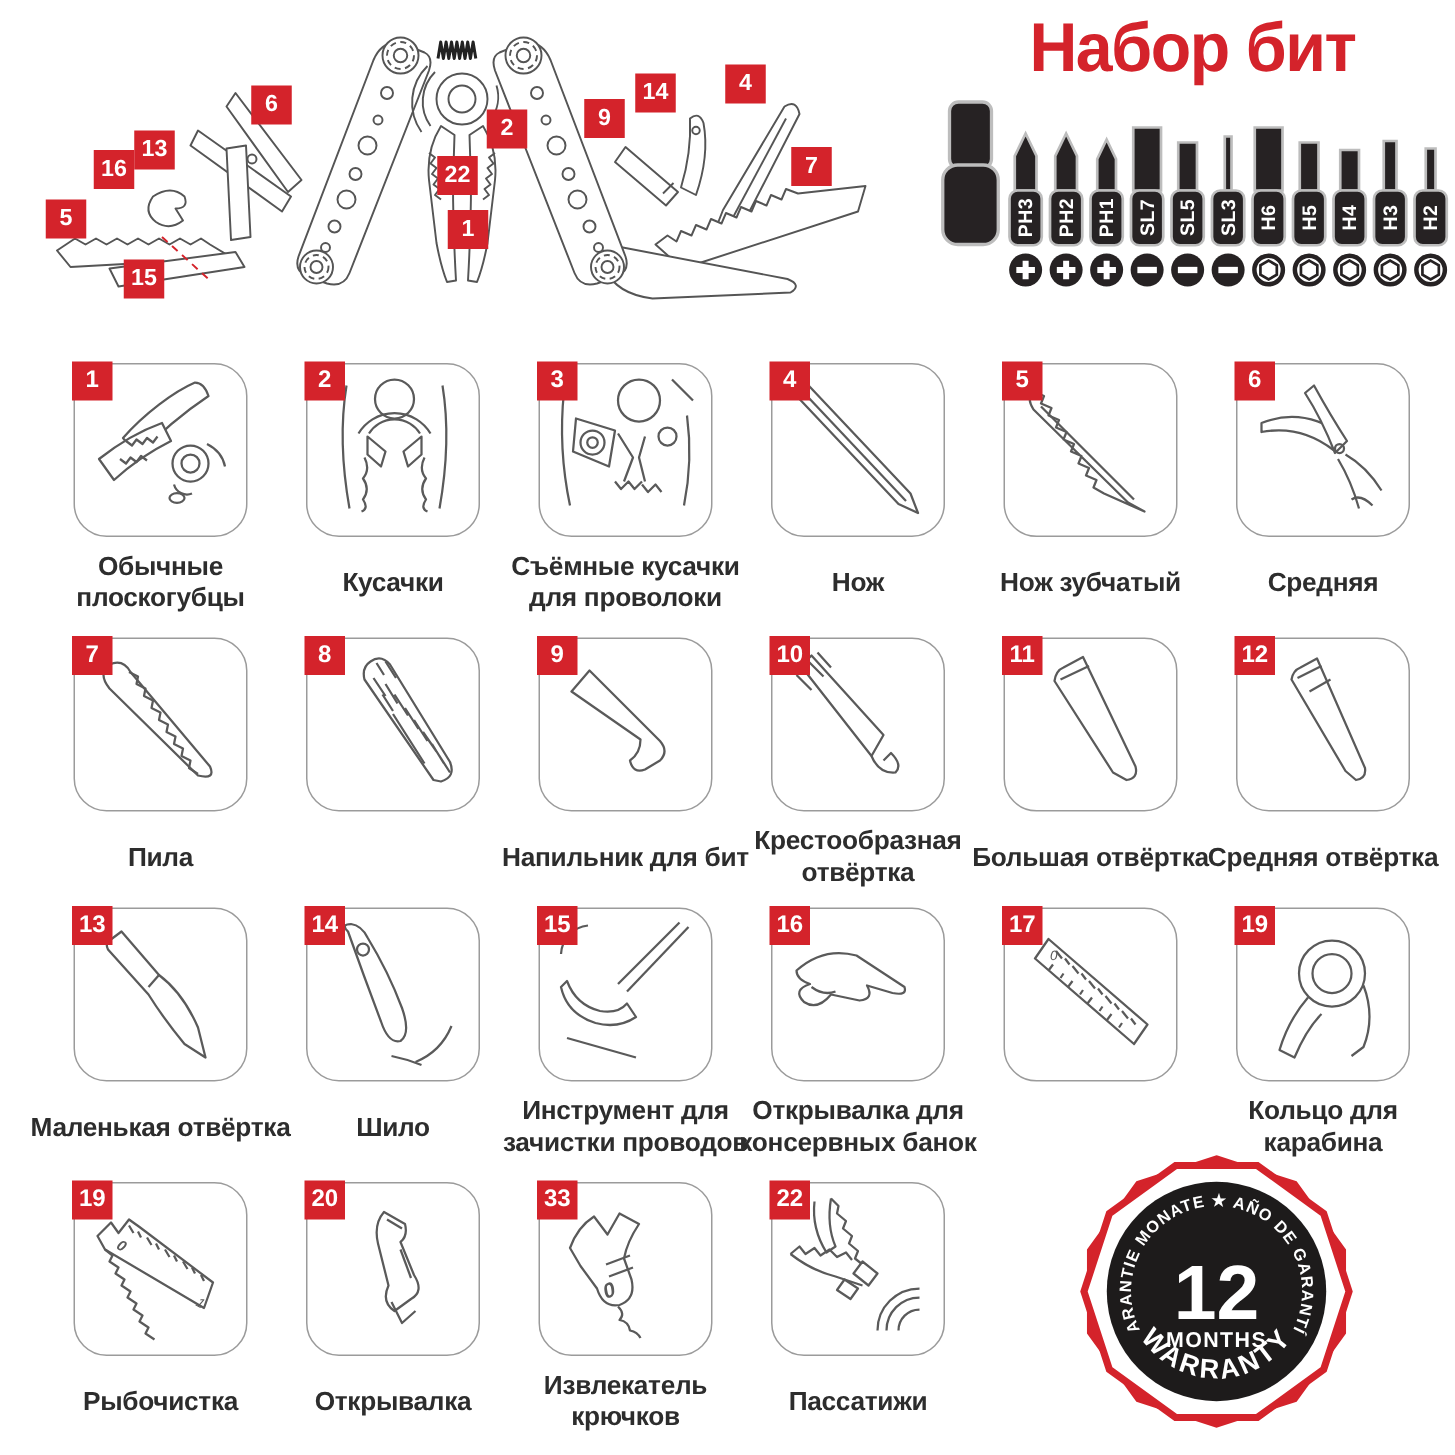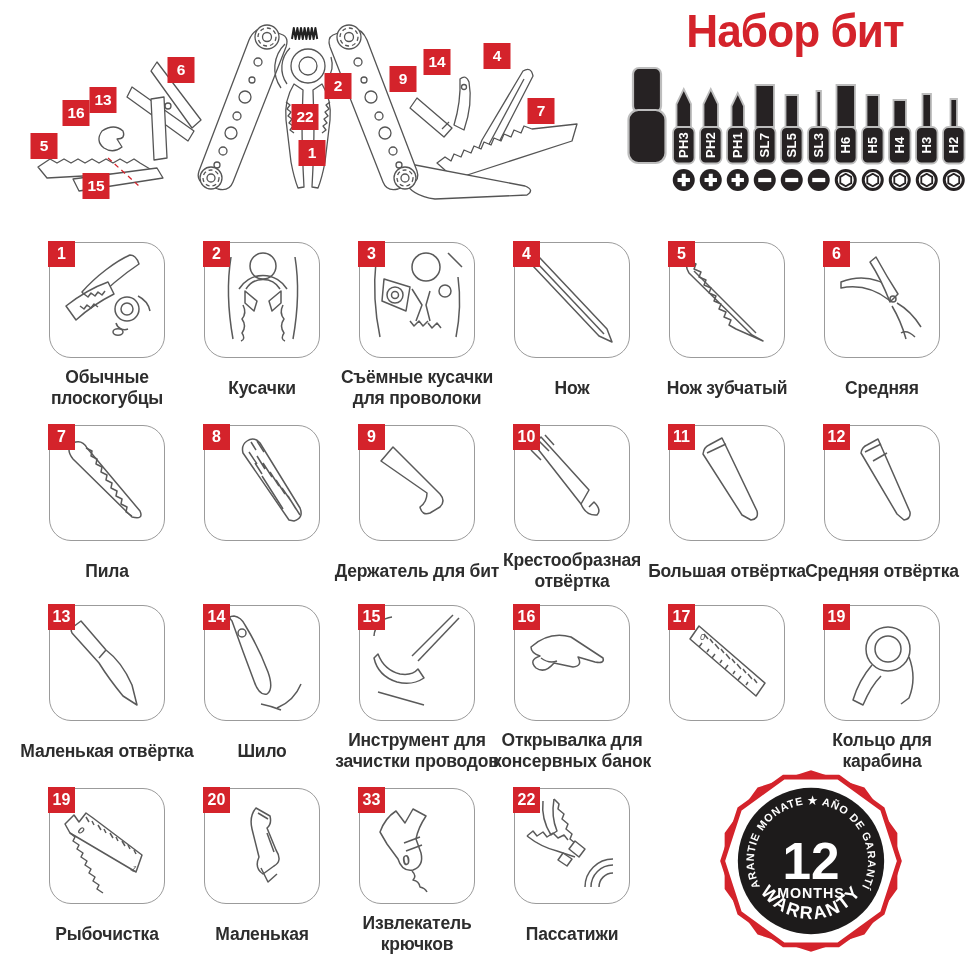--- a/index.html
+++ b/index.html
@@ -336,21 +336,21 @@
           </svg>
         </div>
       </div>
       <div class="cell" style="left: 329px; top: 425px;">
         <div class="card">
           <div class="numbadge">9</div>
           <svg width="100" height="100" viewBox="0 0 100 100" fill="#fff" stroke="#5a5a5a" stroke-width="1.5" stroke-linejoin="round">
             <path d="M15 29 L27 15 L74 62 Q80 69 74 75 L64 81 Q56 84 54 75 Q61 70 61 61 Z"></path>
           </svg>
         </div>
-        <div class="caption">Держатель для бит</div>
+        <div class="caption">Напильник для бит</div>
       </div>
       <div class="cell" style="left: 484px; top: 425px;">
         <div class="card">
           <div class="numbadge">10</div>
           <svg width="100" height="100" viewBox="0 0 100 100" fill="#fff" stroke="#5a5a5a" stroke-width="1.5" stroke-linejoin="round">
             <path d="M13 12 L20 5 L68 58 L60 72 Z"></path>
             <path d="M10 18 L20 28 M17 8 L28 19 M24 3 L33 13" fill="none"></path>
             <path d="M60 72 Q65 84 76 83 Q81 78 73 70 L68 75" fill="none"></path>
           </svg>
         </div>
@@ -461,21 +461,21 @@
       <div class="cell" style="left: 174px; top: 788px;">
         <div class="card">
           <div class="numbadge">20</div>
           <svg width="100" height="100" viewBox="0 0 100 100" fill="#fff" stroke="#5a5a5a" stroke-width="1.5" stroke-linejoin="round">
             <path d="M45 13 L59 21 Q61 29 56 33 L65 55 Q72 66 63 71 L52 79 Q43 73 48 62 L41 34 Q38 21 45 13 Z"></path>
             <path d="M47 18 L57 24" fill="none"></path>
             <path d="M56 38 L63 57" fill="none"></path>
             <path d="M50 73 L57 87 L66 79" fill="none"></path>
           </svg>
         </div>
-        <div class="caption">Маленькая</div>
+        <div class="caption">Открывалка</div>
       </div>
       <div class="cell" style="left: 329px; top: 788px;">
         <div class="card">
           <div class="numbadge">33</div>
           <svg width="100" height="100" viewBox="0 0 100 100" fill="#fff" stroke="#5a5a5a" stroke-width="1.5" stroke-linejoin="round">
             <path d="M14 37 Q19 23 30 16 L39 28 L47 14 L60 21 Q52 33 50 44 L55 58 Q58 71 47 75 Q36 77 32 64 L21 49 Z"></path>
             <path d="M38 48 l16 -6 M40 56 l16 -6" fill="none"></path>
             <text x="38" y="71" font-size="14" font-style="italic" font-weight="700" transform="rotate(-20 38 71)" fill="#5a5a5a" stroke="none">0</text>
             <path d="M46 76 q5 5 1 9 q6 1 7 7 q5 1 7 5" fill="none"></path>
           </svg>

